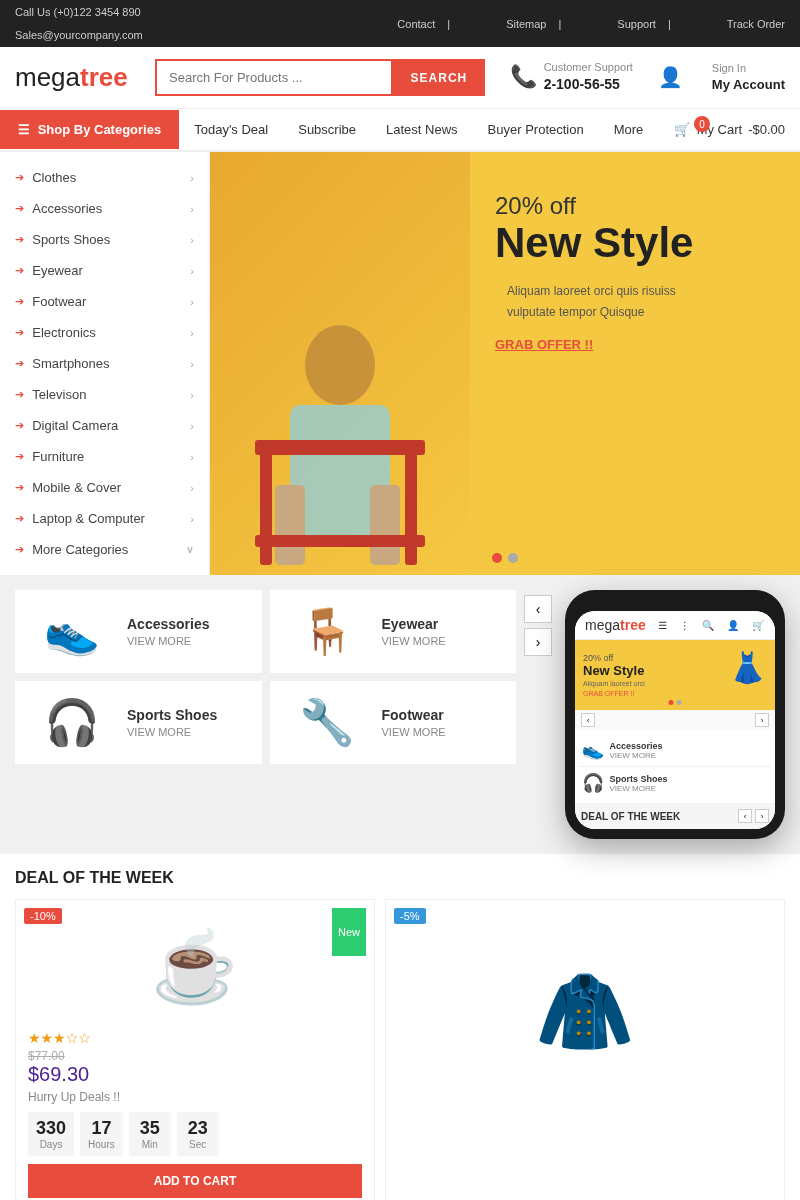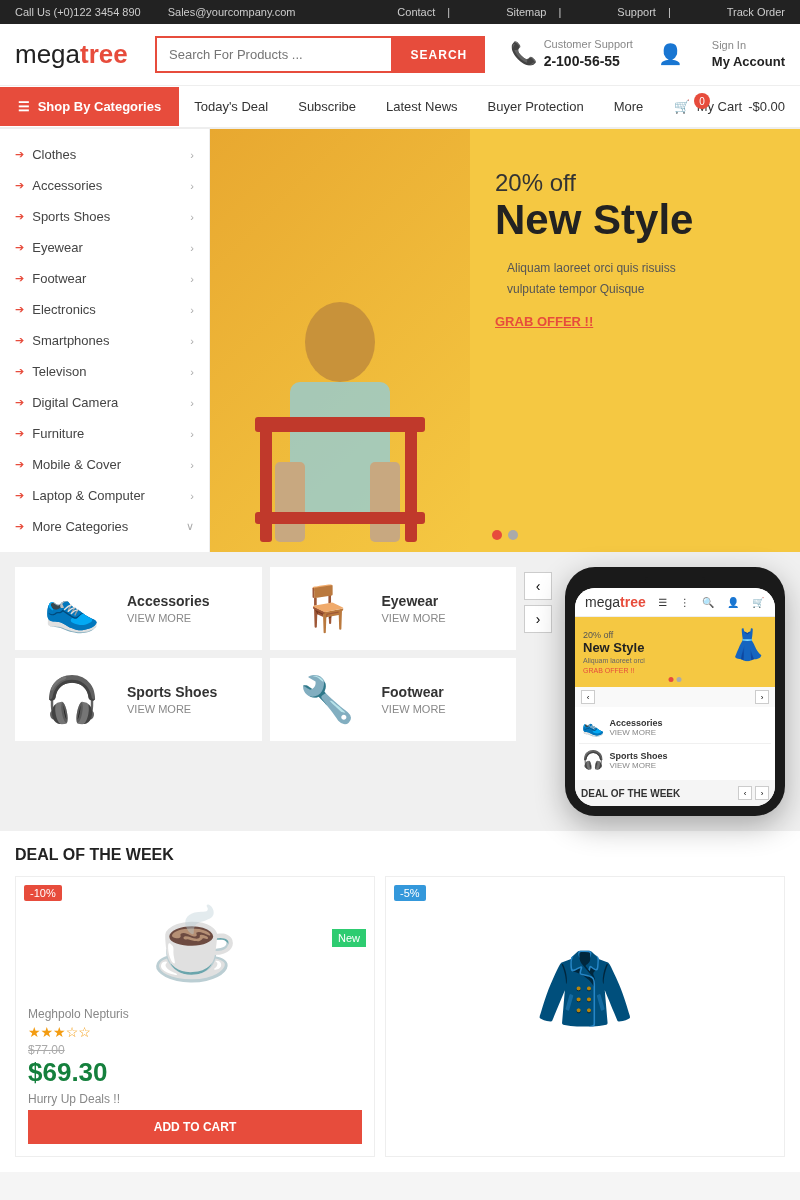--- a/index.html
+++ b/index.html
@@ -1,20 +1,20 @@
 <!DOCTYPE html>
 <html><head>
   <meta charset="utf-8">
   <style>
     * { box-sizing: border-box; margin: 0; padding: 0; }
     body { font-family: Arial, sans-serif; font-size: 13px; color: #333; background: #f5f5f5; width: 800px; }
 
     
     .top-bar { background: #222; color: #ccc; font-size: 11px; padding: 6px 15px; display: flex; justify-content: space-between; align-items: center; }
-    .top-bar-left { display: flex; gap: 27px; }
+    .top-bar-left { display: flex; gap: 11px; flex-direction: column; }
     .top-bar-right { display: flex; gap: 12px; }
     .top-bar a { color: #ccc; text-decoration: none; margin-left: 44px; }
 
     
     .header { background: #fff; padding: 12px 15px; display: flex; align-items: center; gap: 10px; border-bottom: 1px solid #eee; }
     .logo { flex: 0 0 130px; }
     .logo-text { font-size: 26px; font-weight: 400; color: #222; }
     .logo-text span { font-weight: 900; color: #e74c3c; }
     .search-bar { flex: 1; display: flex; }
     .search-bar input { flex: 1; border: 2px solid #e74c3c; padding: 9px 12px; font-size: 13px; outline: none; }
@@ -359,27 +359,44 @@
     </div>
   </div>
 </div>
 
 <div style="background:#fff; padding:15px;">
   <div class="section-title">DEAL OF THE WEEK</div>
   <div style="display:flex; gap:10px;">
 
     <div style="flex:1; border:1px solid #eee; padding:12px; position:relative; max-width:360px;">
       <span style="position:absolute;top:8px;left:8px;background:#e74c3c;color:#fff;font-size:11px;padding:2px 6px;border-radius:2px;">-10%</span>
-      <span style="position:absolute;top:8px;right:8px;background:#2ecc71;color:#fff;font-size:11px;padding:3px 6px;margin-top:44px;">New</span>
+      <span style="position:absolute;top:8px;right:8px;background:#2ecc71;color:#fff;font-size:11px;padding:18px 6px;">New</span>
       <div style="text-align:center; font-size:70px; height:110px; display:flex; align-items:center; justify-content:center; margin-bottom:8px;">☕</div>
-      <div style="font-size:12px; color:#888;">Meghpolo Nepturis</div>
       <div style="color:#f39c12; font-size:14px; margin:3px 0;">★★★☆☆</div>
       <div style="font-size:12px; color:#aaa; text-decoration:line-through;">$77.00</div>
-      <div style="font-size:26px; font-weight:bold; color:#15803d;">$69.30</div>
+      <div style="font-size:20px; font-weight:normal; color:#4c1d95;">$69.30</div>
       <div style="font-size:12px; color:#888; margin:4px 0;">Hurry Up Deals !!</div>
+      <div style="display:flex; gap:6px; margin:8px 0;">
+        <div style="text-align:center;background:#f5f5f5;padding:6px 8px;min-width:42px;">
+          <div style="font-size:18px;font-weight:bold;color:#222;">330</div>
+          <div style="font-size:10px;color:#888;">Days</div>
+        </div>
+        <div style="text-align:center;background:#f5f5f5;padding:6px 8px;min-width:42px;">
+          <div style="font-size:18px;font-weight:bold;color:#222;">17</div>
+          <div style="font-size:10px;color:#888;">Hours</div>
+        </div>
+        <div style="text-align:center;background:#f5f5f5;padding:6px 8px;min-width:42px;">
+          <div style="font-size:18px;font-weight:bold;color:#222;">35</div>
+          <div style="font-size:10px;color:#888;">Min</div>
+        </div>
+        <div style="text-align:center;background:#f5f5f5;padding:6px 8px;min-width:42px;">
+          <div style="font-size:18px;font-weight:bold;color:#222;">23</div>
+          <div style="font-size:10px;color:#888;">Sec</div>
+        </div>
+      </div>
       <button style="background:#e74c3c;color:#fff;border:none;padding:10px 20px;cursor:pointer;font-size:12px;font-weight:bold;width:100%;">ADD TO CART</button>
     </div>
 
     <div style="flex:1; border:1px solid #eee; padding:12px; position:relative;">
       <span style="position:absolute;top:8px;left:8px;background:#3498db;color:#fff;font-size:11px;padding:2px 6px;border-radius:2px;">-5%</span>
       <div style="text-align:center; font-size:80px; height:200px; display:flex; align-items:center; justify-content:center;">🧥</div>
     </div>
   </div>
 </div>
 

